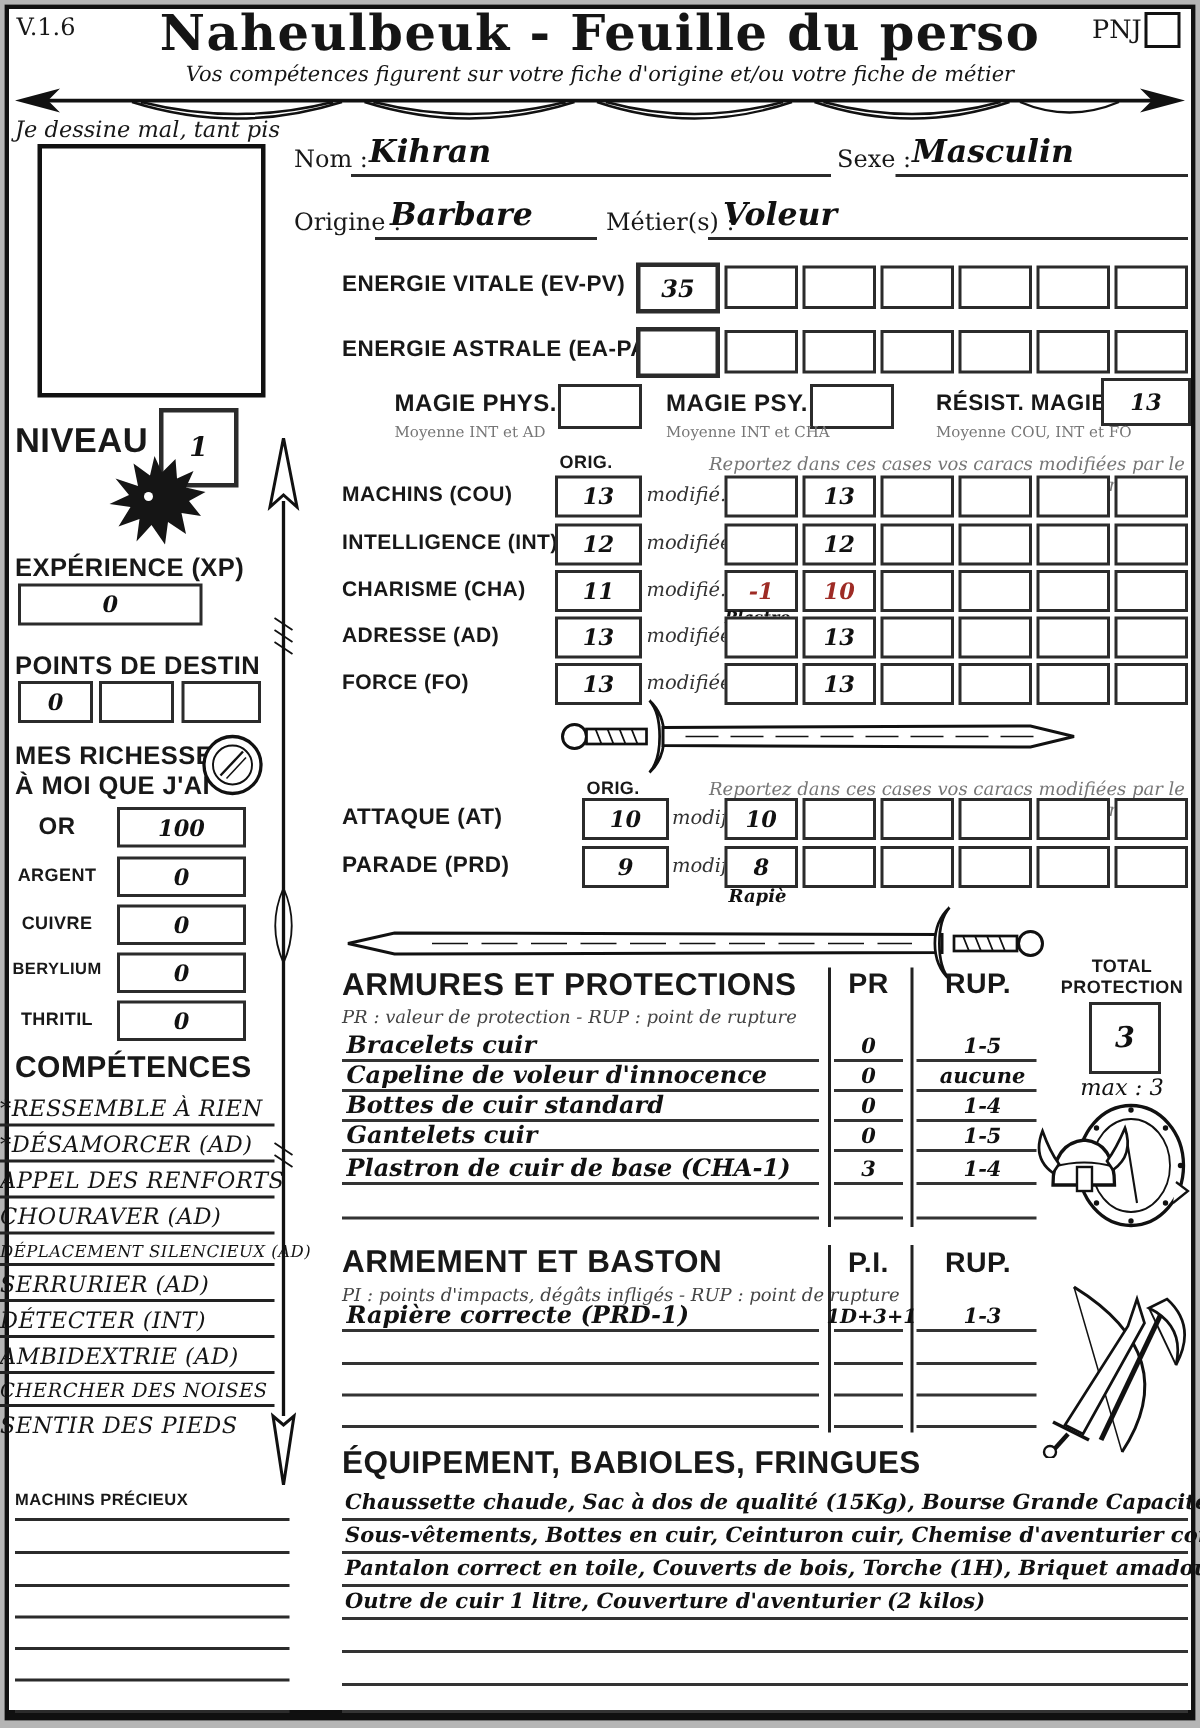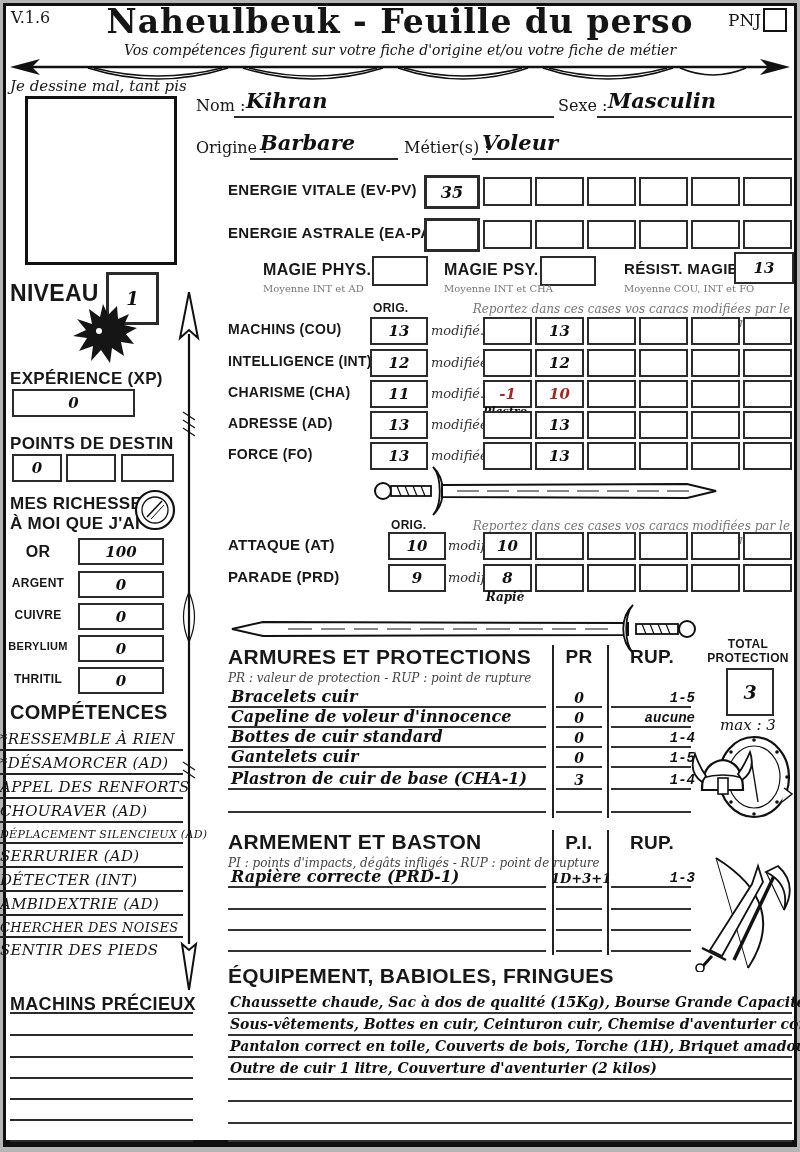--- a/index.html
+++ b/index.html
@@ -36,21 +36,21 @@
   
   .mrow{position:absolute;left:0;width:190px;height:24px;}
   .mrow .mlabel{position:absolute;left:2px;top:5px;width:72px;text-align:center;font-size:12px;}
   .mrow .mbox{left:78px;top:0;width:82px;height:23px;}
   
   .arow{position:absolute;left:0;width:800px;height:22px;}
   .arow .name{position:absolute;left:231px;bottom:2px;font-size:16px;white-space:nowrap;}
   .arow .nline{position:absolute;left:228px;width:318px;bottom:0;border-bottom:2px solid #333;}
   .arow .c1{position:absolute;left:551px;width:56px;bottom:2px;text-align:center;font-size:14px;}
   .arow .c1line{position:absolute;left:556px;width:46px;bottom:0;border-bottom:2px solid #333;}
-  .arow .c2{position:absolute;left:613px;width:80px;bottom:2px;text-align:right;padding-left:2px;font-size:14px;font-family:Liberation Mono, monospace;}
+  .arow .c2{position:absolute;left:613px;width:80px;bottom:2px;text-align:center;padding-left:2px;font-size:14px;}
   .arow .c2line{position:absolute;left:611px;width:80px;bottom:0;border-bottom:2px solid #333;}
   .vdiv{position:absolute;width:0;border-left:2px solid #222;}
   
   #skills{position:absolute;left:0;top:727px;width:183px;}
   .skill{display:block;border-bottom:2px solid #222;padding:3px 0 1px 0;
          font-family:"DejaVu Serif",serif;font-style:italic;font-size:15px;letter-spacing:.3px;white-space:nowrap;}
   .skill:nth-child(5){font-size:11px;padding-top:5px;}
   .skill:nth-child(9){font-size:13px;padding-top:4px;}
   .skill:last-child{border-bottom:none;}
   
@@ -144,21 +144,21 @@
     <span class="skill">APPEL DES RENFORTS</span>
     <span class="skill">CHOURAVER (AD)</span>
     <span class="skill">DÉPLACEMENT SILENCIEUX (AD)</span>
     <span class="skill">SERRURIER (AD)</span>
     <span class="skill">DÉTECTER (INT)</span>
     <span class="skill">AMBIDEXTRIE (AD)</span>
     <span class="skill">CHERCHER DES NOISES</span>
     <span class="skill">SENTIR DES PIEDS</span>
   </div>
 
-  <div class="abs hd" style="left:10px;top:994px;font-size:18px;">MACHINS PRÉCIEUX</div>
+  <div class="abs hd" style="left:10px;top:994px;font-size:11px;">MACHINS PRÉCIEUX</div>
   <div class="ul" style="left:10px;top:1012px;width:183px;"></div>
   <div class="ul" style="left:10px;top:1034px;width:183px;"></div>
   <div class="ul" style="left:10px;top:1056px;width:183px;"></div>
   <div class="ul" style="left:10px;top:1077px;width:183px;"></div>
   <div class="ul" style="left:10px;top:1098px;width:183px;"></div>
   <div class="ul" style="left:10px;top:1119px;width:183px;"></div>
   <div class="ul" style="left:10px;top:1140px;width:183px;"></div>
 
   <span class="abs" style="left:176px;top:292px;">
     <svg width="26" height="698" viewBox="0 0 26 698">

